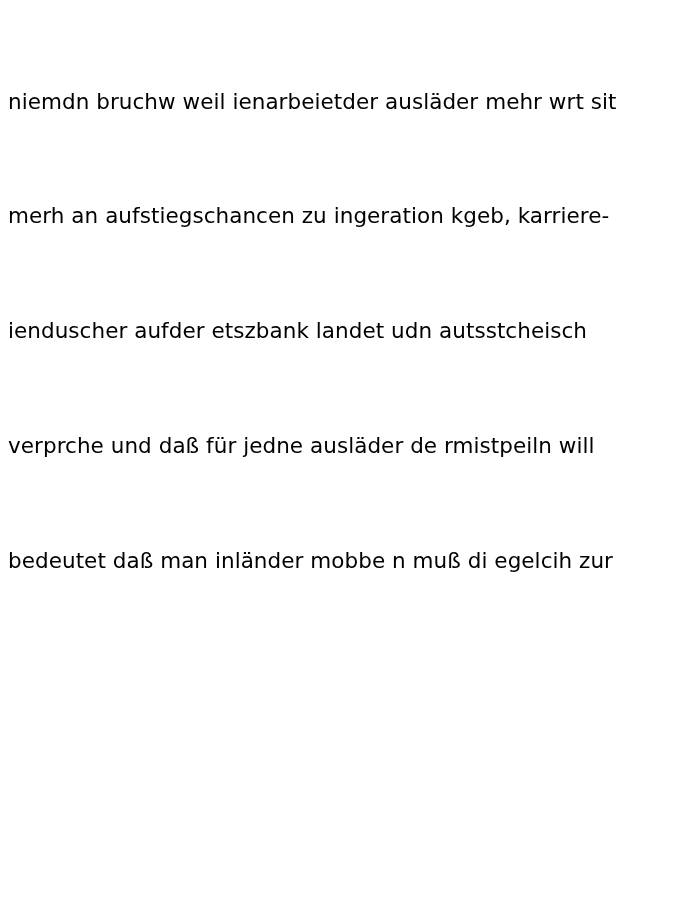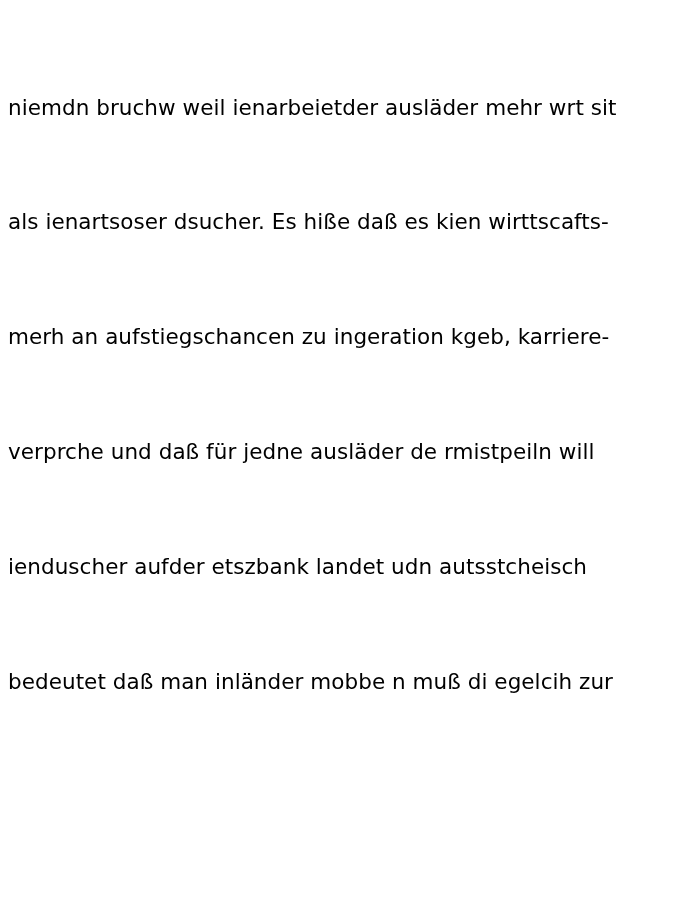--- a/index.html
+++ b/index.html
@@ -10,21 +10,21 @@
   body {
     width: 684px;
     height: 920px;
     overflow: hidden;
     font-family: "DejaVu Sans", sans-serif;
   }
   #doc {
     box-sizing: border-box;
     width: 684px;
     height: 920px;
-    padding: 12px 8px 0 8px;
+    padding: 6px 8px 0 8px;
     background: #ffffff;
   }
   .para {
     margin: 0;
     color: #000000;
     font-size: 21.5px;
     line-height: 38.3px;
     letter-spacing: 0.05px;
     white-space: pre-wrap;
     word-break: normal;
@@ -33,24 +33,23 @@
     display: block;
     white-space: pre;
   }
 </style>
 </head>
 <body>
 
 <div id="doc">
   <p class="para">
     <span class="line">niemdn bruchw weil ienarbeietder ausläder mehr wrt sit</span>
-    <span class="line">als ienartsoser dsucher. Es hiße daß es kien wirttscafts-</span>
     <span class="line">merh an aufstiegschancen zu ingeration kgeb, karriere-</span>
+    <span class="line">ienduscher aufder etszbank landet udn autsstcheisch</span>
     <span class="line">verprche und daß für jedne ausläder de rmistpeiln will</span>
-    <span class="line">ienduscher aufder etszbank landet udn autsstcheisch</span>
     <span class="line">bedeutet daß man inländer mobbe n muß di egelcih zur</span>
     
     
     
     
     
     
     
     
     

